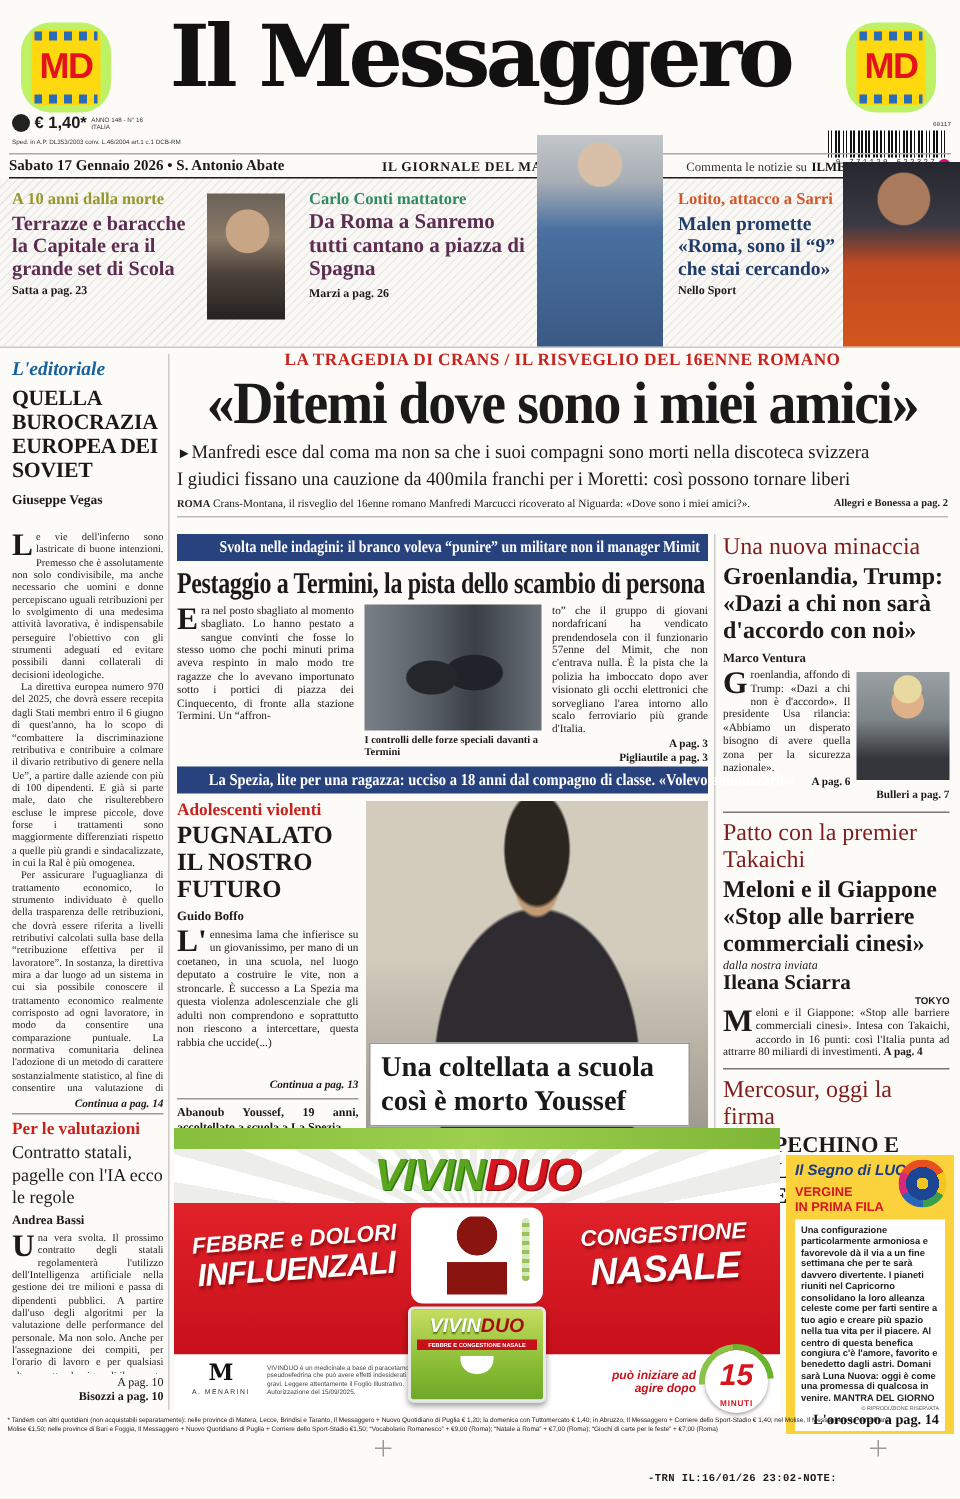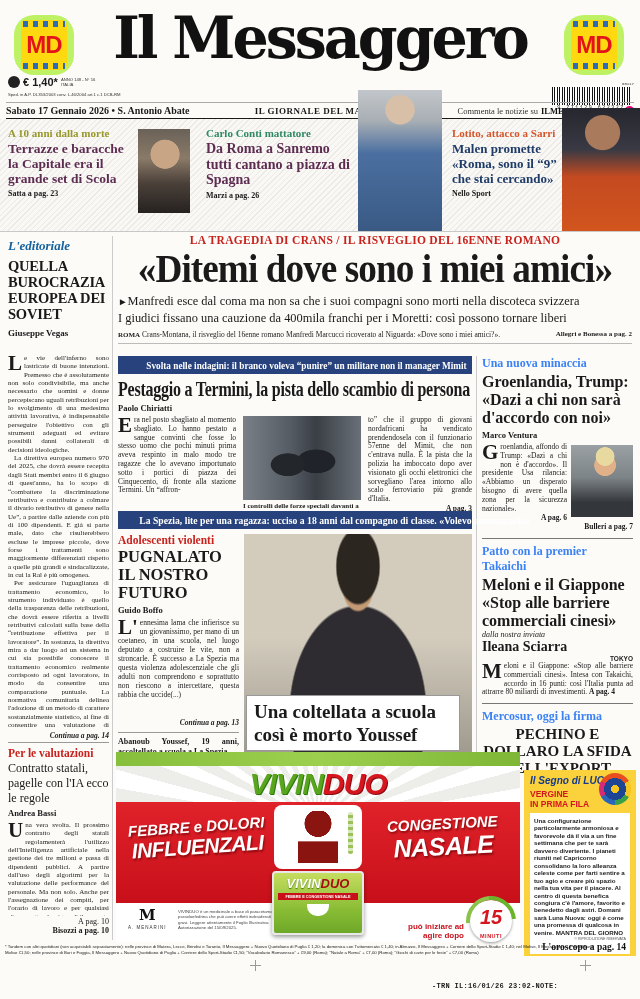--- a/index.html
+++ b/index.html
@@ -128,21 +128,21 @@
   #youssef{left:244px;top:534px;width:228px;height:231px;
      background:radial-gradient(ellipse at 50% 14%,#2c2620 0 13%,transparent 14%),
      radial-gradient(ellipse at 50% 23%,#c29a74 0 9%,transparent 10%),
      radial-gradient(ellipse at 50% 78%,#2e2c30 0 42%,transparent 43%),
      linear-gradient(180deg,#d3ccbd 0 45%,#9a948a 100%);}
   #youssef .overlay{position:absolute;left:2px;right:12px;bottom:14px;background:#fff;border:1px solid #999;
      padding:4px 7px;font-weight:bold;font-size:19px;line-height:23px;}
 
   
   #rightcol{left:482px;top:356px;width:151px;}
-  .rk{color:#3b82f6;font-weight:bold;font-size:12px;}
+  .rk{color:#7f1d1d;font-weight:normal;font-size:16px;}
   .rtitle{font-weight:bold;font-size:16px;line-height:18px;margin-top:2px;}
   .rauthor{font-weight:bold;font-size:8.5px;margin:3px 0;}
   .rbody{font-size:7.5px;line-height:8.8px;text-align:justify;}
   .rdivider{border-top:1px solid #777;margin:6px 0 5px;}
   #trump-photo{float:right;width:62px;height:72px;margin:2px 0 2px 4px;
      background:radial-gradient(circle at 55% 16%,#e8d9a0 0 13%,transparent 14%),
      radial-gradient(circle at 55% 28%,#e0b088 0 17%,transparent 18%),
      linear-gradient(180deg,#9aa0a4 0%,#7d8488 45%,#33363b 80%);}
   .rrefs{text-align:right;font-weight:bold;font-size:7.5px;margin-top:1px;}
   .rrefs span{display:block;}
@@ -178,22 +178,22 @@
   #ad .mglyph{font-family:"DejaVu Serif",serif;font-weight:bold;font-size:15px;line-height:15px;color:#111;}
   #ad .mname{font-size:4.5px;letter-spacing:1px;color:#333;margin-top:2px;}
   #ad .addisc{position:absolute;left:62px;top:6px;width:116px;font-size:4.3px;line-height:5.3px;color:#444;}
   #ad .adpack{position:absolute;left:50%;top:-32px;transform:translateX(-50%);width:92px;height:64px;
      background:linear-gradient(180deg,#c6dd5f,#8abd35 60%,#6ea828);border:2px solid #e8e8e8;border-radius:4px;
      box-shadow:0 2px 4px rgba(0,0,0,.4);text-align:center;padding-top:3px;box-sizing:border-box;}
   #ad .packlogo{font-style:italic;font-weight:bold;font-size:13px;}
   #ad .packlogo .v{color:#fff;text-shadow:0 1px 1px #4a7a10;} #ad .packlogo .d{color:#a50d12;}
   #ad .packsub{background:#c8101a;color:#fff;font-weight:bold;font-size:3.8px;padding:1.5px 0;margin:2px 4px;}
   #ad .packbowl{width:22px;height:12px;background:#fff;border-radius:0 0 10px 10px;margin:4px auto 0;}
-  #ad .adagire{position:absolute;right:56px;top:20px;width:56px;text-align:right;color:#c8101a;
-     font-weight:bold;font-size:8px;line-height:8.5px;}
+  #ad .adagire{position:absolute;right:56px;top:10px;width:56px;text-align:right;color:#c8101a;
+     font-style:italic;font-weight:bold;font-size:8px;line-height:8.5px;}
   #ad .adbadge{position:absolute;right:8px;top:-3px;width:42px;height:42px;border-radius:50%;background:#fff;
      box-shadow:0 1px 3px rgba(0,0,0,.4);text-align:center;}
   #ad .adbadge:before{content:"";position:absolute;inset:-4px;border:4px solid transparent;
      border-top-color:#6ab32a;border-left-color:#8bc34a;border-radius:50%;transform:rotate(40deg);}
   #ad .b15{color:#d5161f;font-style:italic;font-weight:bold;font-size:20px;line-height:34px;}
   #ad .bmin{position:absolute;bottom:3px;left:0;right:0;color:#d5161f;font-weight:bold;font-size:5.5px;letter-spacing:.5px;}
 
   
   #horoscope{left:524px;top:770px;width:112px;height:186px;background:#fbd23c;padding:5px 6px;box-sizing:border-box;
      font-family:"Liberation Sans",sans-serif;}
@@ -325,21 +325,20 @@
     </div>
   </div>
 
   <div id="termini" class="abs">
     <div class="bluebar">
         <span class="fitc">Svolta nelle indagini: il branco voleva “punire” un militare non il manager Mimit</span>
       </div>
     <div class="ttitle">
         <span class="fit">Pestaggio a Termini, la pista dello scambio di persona</span>
       </div>
-    <div class="tauthor">Paolo Chiriatti</div>
     <div class="tcols">
       <div class="c1"><span class="dc">E</span><span>ra nel posto sbagliato al momento sbagliato. Lo hanno pestato a sangue convinti che fosse lo stesso uomo che pochi minuti prima aveva respinto in malo modo tre ragazze che lo avevano importunato sotto i portici di piazza dei Cinquecento, di fronte alla stazione Termini. Un “affron-</span></div>
       <div class="cphoto">
         <div class="pimg"></div>
         <div class="pcap">I controlli delle forze speciali davanti a Termini</div>
       </div>
       <div class="c2">
         <span>to” che il gruppo di giovani nordafricani ha vendicato prendendosela con il funzionario 57enne del Mimit, che non c'entrava nulla. È la pista che la polizia ha imboccato dopo aver visionato gli occhi elettronici che sorvegliano l'area intorno allo scalo ferroviario più grande d'Italia.</span>
         <div class="refline">
           <span>A pag. 3</span>

